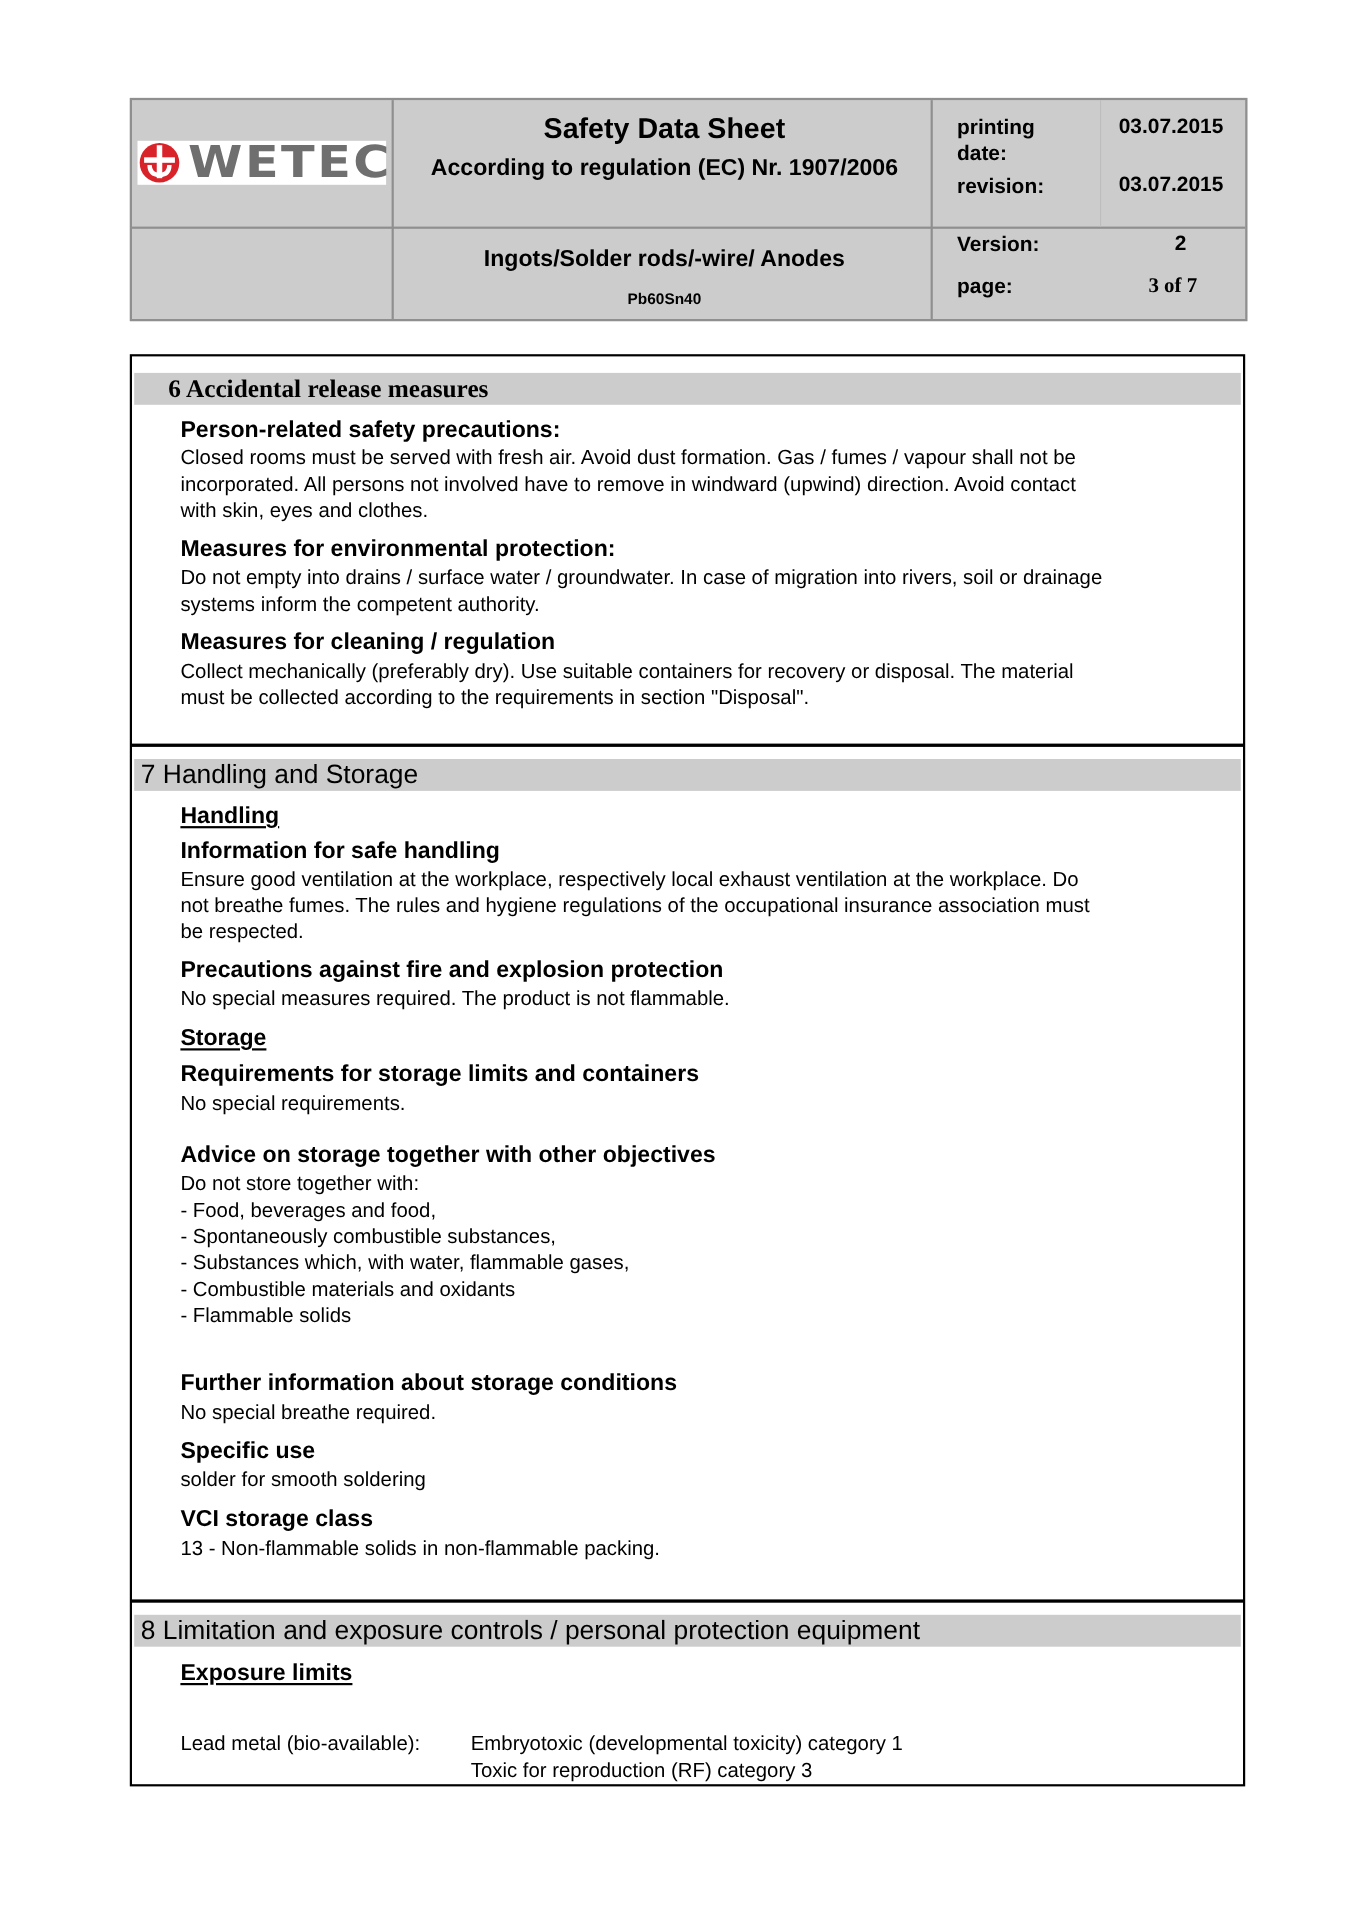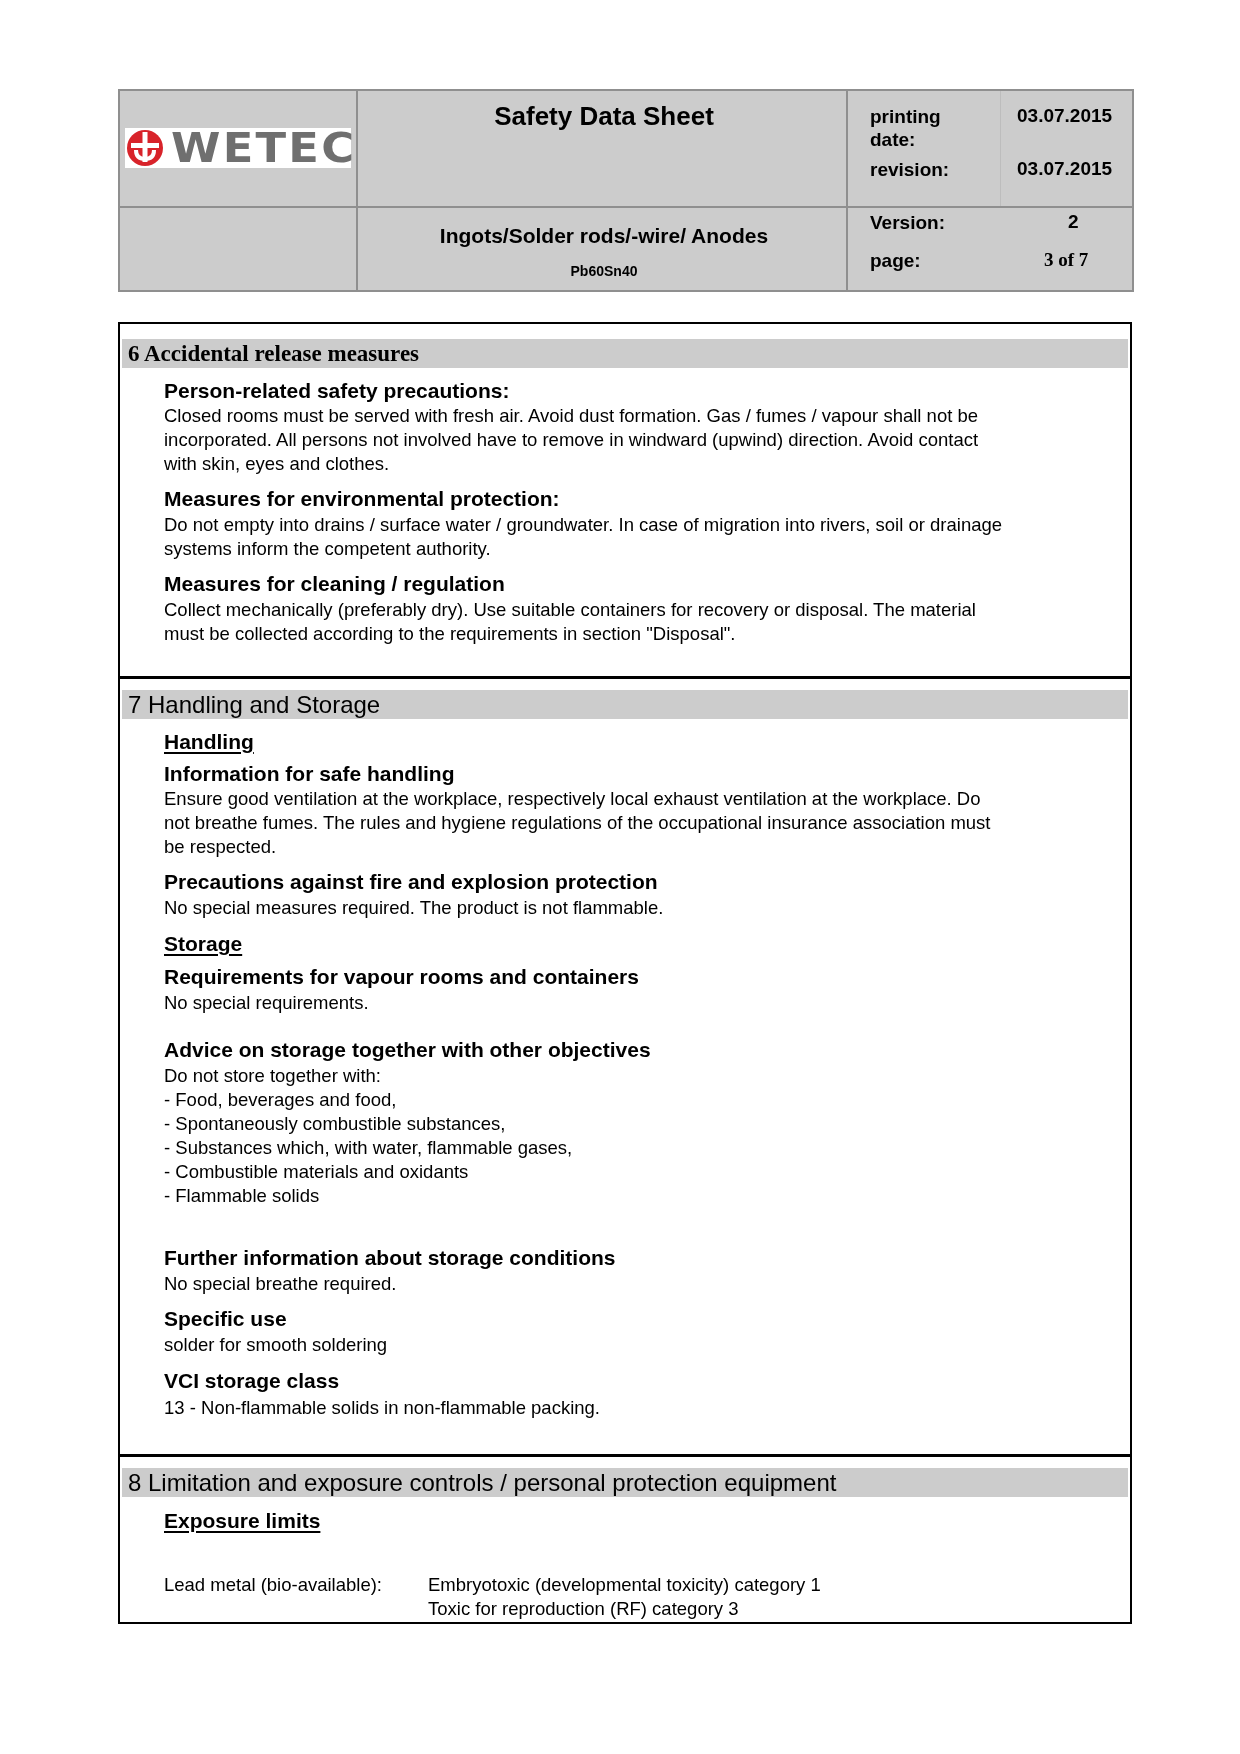--- a/index.html
+++ b/index.html
@@ -23,21 +23,21 @@
   .product2 { position: absolute; left: 240px; width: 488px; top: 172px; text-align: center; font-weight: bold; font-size: 14px; }
   .meta-label { position: absolute; left: 750px; font-weight: bold; font-size: 19px; line-height: 23px; }
   .meta-val { position: absolute; font-weight: bold; font-size: 19px; }
 
   
   .content { position: absolute; left: 118px; top: 322px; width: 1014px; height: 1302px;
              border: 2px solid #000; box-sizing: border-box; }
   .divider { position: absolute; left: 0; right: 0; height: 3px; background: #000; }
   .bar { position: absolute; left: 2px; right: 2px; height: 29px; background: #cccccc; }
   .bar-title { position: absolute; left: 6px; top: 1px; font-size: 24px; white-space: nowrap; }
-  .bar-title.serif { font-family: "Liberation Serif", serif; font-weight: bold; font-size: 23px; top: 2px; }
+  .bar-title.serif { font-family: "Liberation Serif", serif; font-weight: bold; font-size: 23px; top: 2px; margin-left: 25px; }
   .h { position: absolute; left: 44px; font-weight: bold; font-size: 21px; white-space: nowrap; }
   .u { text-decoration: underline; text-underline-offset: 3px; }
   .p { position: absolute; left: 44px; font-size: 18.5px; line-height: 24px; width: 955px; }
   .ln { white-space: nowrap; }
 </style>
 </head>
 <body>
 
 <div class="hdr">
   <div class="vl" style="left:236px"></div>
@@ -49,20 +49,21 @@
     <svg width="40" height="40" viewBox="0 0 40 40">
       <circle cx="20" cy="20" r="18" fill="#d8232a"></circle>
       <rect x="6" y="15" width="28" height="5" fill="#fff"></rect>
       <rect x="17.5" y="4" width="5" height="30" fill="#fff"></rect>
       <path d="M11 22 Q11 31 20 31 Q29 31 29 22" stroke="#fff" stroke-width="4" fill="none"></path>
     </svg>
     <span class="logo-text">WETEC</span>
   </div>
 
   <div class="title-main">Safety Data Sheet</div>
+  <div class="title-sub">According to regulation (EC) Nr. 1907/2006</div>
   <div class="product1">Ingots/Solder rods/-wire/ Anodes</div>
   <div class="product2">Pb60Sn40</div>
 
   <div class="meta-label" style="top:14px">
     <div>printing</div>
     <div>date:</div>
   </div>
   <div class="meta-val" style="left:897px; top:14px">03.07.2015</div>
   <div class="meta-label" style="top:67px">revision:</div>
   <div class="meta-val" style="left:897px; top:67px">03.07.2015</div>
@@ -104,21 +105,21 @@
   <div class="p" style="top:463px">
     <div class="ln">Ensure good ventilation at the workplace, respectively local exhaust ventilation at the workplace. Do</div>
     <div class="ln">not breathe fumes. The rules and hygiene regulations of the occupational insurance association must</div>
     <div class="ln">be respected.</div>
   </div>
   <div class="h" style="top:546px">Precautions against fire and explosion protection</div>
   <div class="p" style="top:572px">
     <div class="ln">No special measures required. The product is not flammable.</div>
   </div>
   <div class="h u" style="top:608px">Storage</div>
-  <div class="h" style="top:641px">Requirements for vapour rooms and containers</div>
+  <div class="h" style="top:641px">Requirements for storage limits and containers</div>
   <div class="p" style="top:667px">
     <div class="ln">No special requirements.</div>
   </div>
   <div class="h" style="top:714px">Advice on storage together with other objectives</div>
   <div class="p" style="top:740px">
     <div class="ln">Do not store together with:</div>
     <div class="ln">- Food, beverages and food,</div>
     <div class="ln">- Spontaneously combustible substances,</div>
     <div class="ln">- Substances which, with water, flammable gases,</div>
     <div class="ln">- Combustible materials and oxidants</div>

